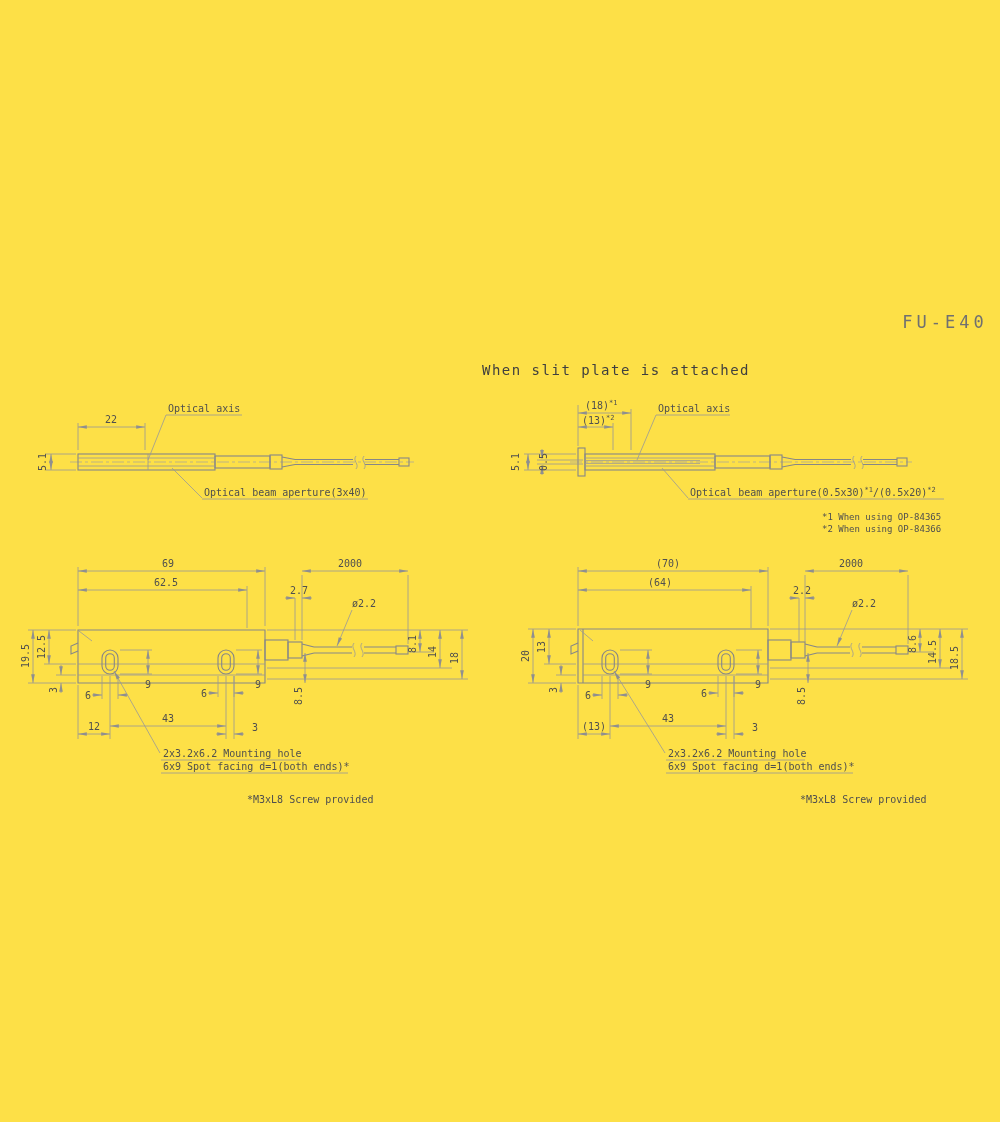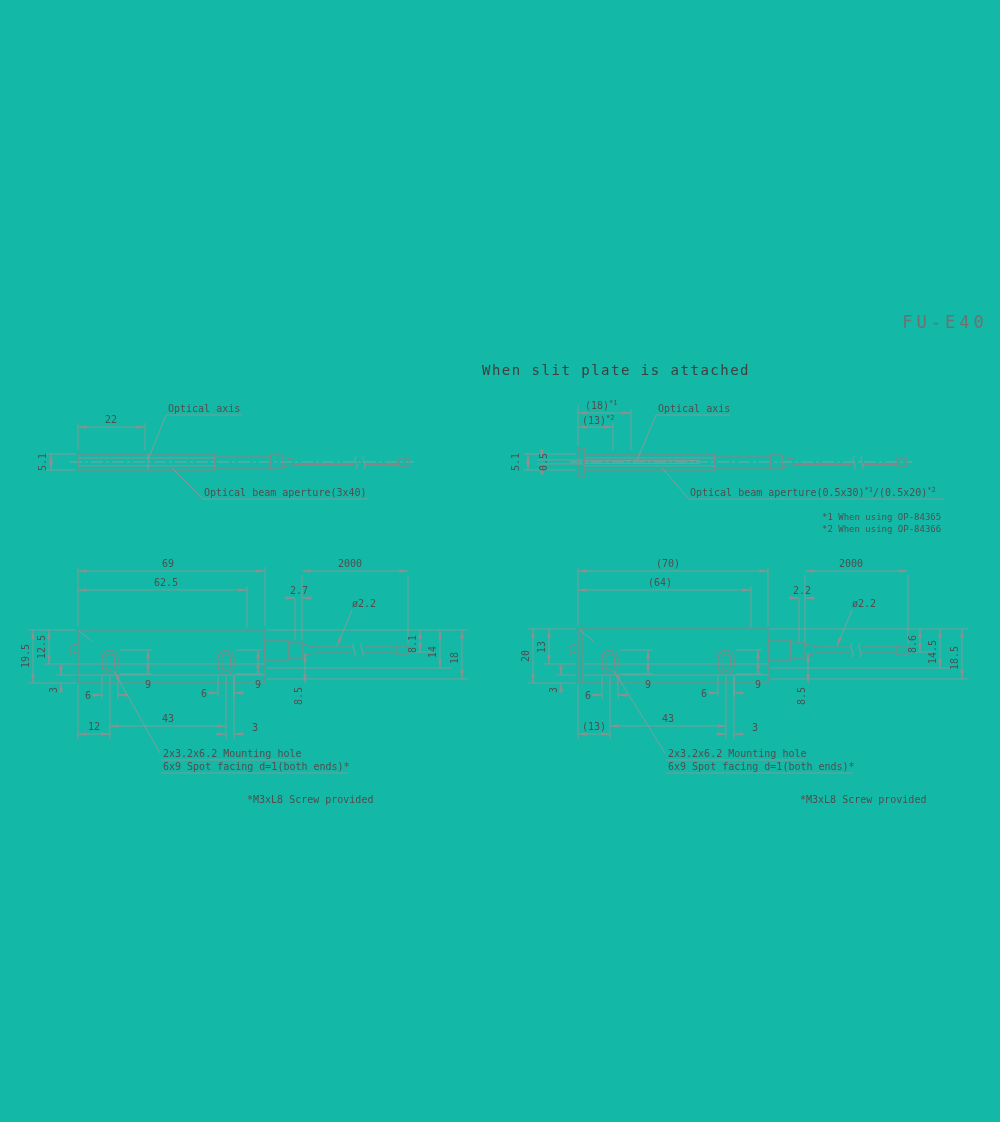--- a/index.html
+++ b/index.html
@@ -1,16 +1,16 @@
 <!DOCTYPE html>
 <html><head>
 <meta charset="utf-8">
 <style>
   html,body{margin:0;padding:0;background:#ffffff}
-  .stage{position:relative;width:1000px;height:1122px;background:#14b8a6;overflow:hidden;font-family:"DejaVu Sans Mono","Liberation Mono",monospace}
+  .stage{position:relative;width:1000px;height:1122px;background:#fde047;overflow:hidden;font-family:"DejaVu Sans Mono","Liberation Mono",monospace}
   svg{display:block}
   svg text{font-family:"DejaVu Sans Mono","Liberation Mono",monospace;font-size:10px;fill:#4f4f4f}
   .ol{stroke:#878787;stroke-width:1.1;fill:none}
   .tl{stroke:#989898;stroke-width:0.8;fill:none}
   .cl{stroke:#a0a0a0;stroke-width:0.7;fill:none;stroke-dasharray:12 3 3 3}
   .sup{font-size:7px}
   .small{font-size:9px}
   .title-text{font-size:17px;letter-spacing:4px;fill:#707070}
   .heading-text{font-size:14px;letter-spacing:1.5px;fill:#3f3f3f}
 </style>

